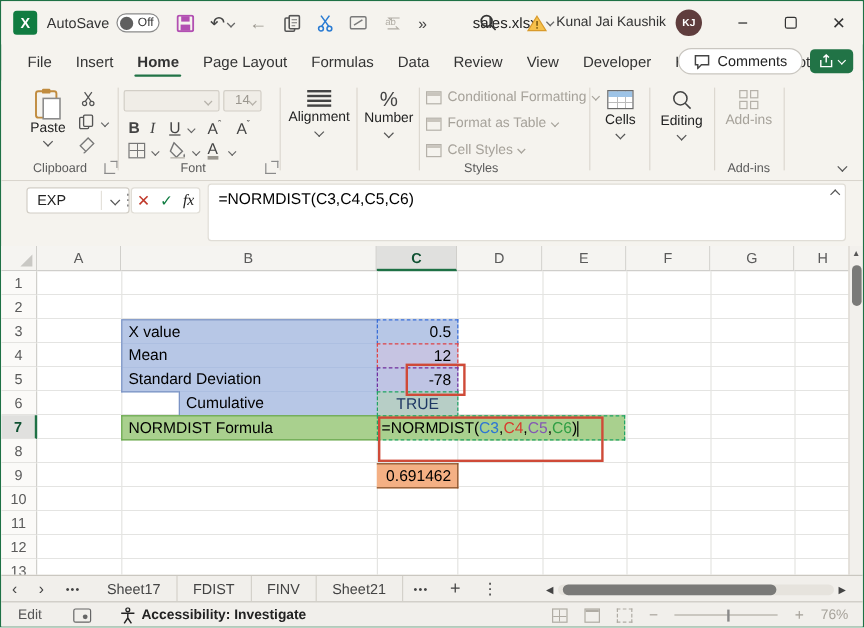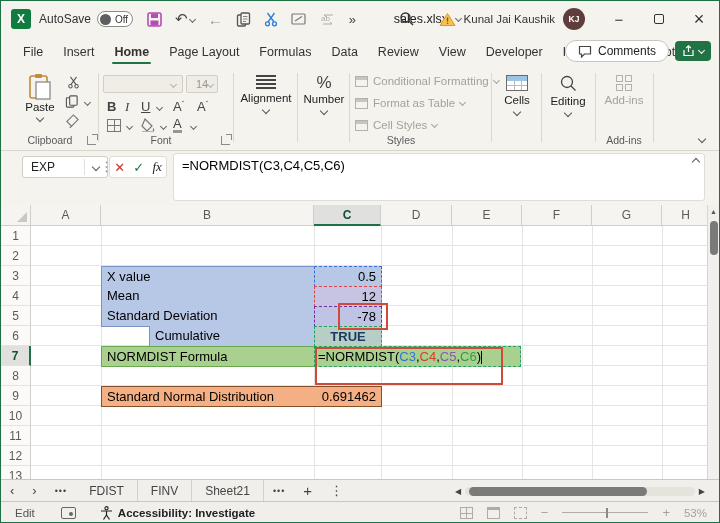--- a/index.html
+++ b/index.html
@@ -407,42 +407,42 @@
     <div class="cell c-lbl c-lbl-first" style="left:100px;top:61px;width:214px;">X value</div>
     <div class="cell c-val c3" style="left:313px;top:61px;width:68px;">0.5</div>
 
     <div class="cell c-lbl" style="left:100px;top:81px;width:214px;">Mean</div>
     <div class="cell c-val c4" style="left:313px;top:81px;width:68px;">12</div>
 
     <div class="cell c-lbl" style="left:100px;top:101px;width:214px;">Standard Deviation</div>
     <div class="cell c-val c5" style="left:313px;top:101px;width:68px;">-78</div>
 
     <div class="cell c-lbl" style="left:100px;top:121px;width:218px;margin-left:48px;">Cumulative</div>
-    <div class="cell c6" style="left:313px;top:121px;width:68px;font-weight:bold;color:#1f3864;">TRUE</div>
+    <div class="cell c6" style="left:313px;top:121px;width:68px;font-weight:normal;color:#1f3864;">TRUE</div>
 
     <div class="cell c-green" style="left:100px;top:141px;width:214px;border:1px solid #6aa84f;border-right:none;">NORMDIST Formula</div>
     <div class="cell c-green" style="left:381px;top:141px;width:139px;"></div>
     <div class="cell c-formula" style="left:313px;top:141px;width:207px;"><span style="color: rgb(0, 0, 0);">=NORMDIST(</span><span style="color: rgb(46, 117, 212);">C3</span><span style="color: rgb(0, 0, 0);">,</span><span style="color: rgb(216, 59, 45);">C4</span><span style="color: rgb(0, 0, 0);">,</span><span style="color: rgb(132, 88, 179);">C5</span><span style="color: rgb(0, 0, 0);">,</span><span style="color: rgb(47, 158, 68);">C6</span><span style="color: rgb(0, 0, 0);">)</span><span class="cursor-bar"></span></div>
 
-    <div class="cell c-orange" style="left:100px;top:181px;width:214px;">Standard Normal Distribution</div>
     <div class="cell c-orange c-val" style="left:313px;top:181px;width:68px;border-left:none;">0.691462</div>
 
     <div class="annot" style="left:337px;top:98px;width:50px;height:27px;"></div>
     <div class="annot" style="left:314px;top:142px;width:188px;height:38px;"></div>
   </div>
 
   <div class="vscroll">
     <div class="arrow">▲</div>
     <div class="vthumb"></div>
   </div>
 
   <div class="sheetbar">
     <span class="snav">‹</span>
     <span class="snav">›</span>
     <span class="snav" style="font-size:9px;letter-spacing:1px;">•••</span>
+    <span class="stab">Sheet17</span>
     <span class="stab">FDIST</span>
     <span class="stab">FINV</span>
     <span class="stab">Sheet21</span>
     <span class="snav" style="font-size:9px;letter-spacing:1px;">•••</span>
     <span class="snav" style="font-size:15px;">+</span>
     <span class="snav">⋮</span>
     <div class="hscroll">
       <span class="harrow">◀</span>
       <span class="track">
           <span class="hthumb"></span>
@@ -463,17 +463,17 @@
     </span>
     <div class="sb-right">
       <span class="view-ico view-grid"></span>
       <span class="view-ico" style="background:linear-gradient(#b0aca4 0 2px, transparent 2px 3px, transparent 3px);"></span>
       <span class="view-ico" style="border-style:dashed;"></span>
       <span class="zoom-pm">−</span>
       <span class="zoom-track">
           <span class="zoom-handle"></span>
         </span>
       <span class="zoom-pm">+</span>
-      <span>53%</span>
+      <span>76%</span>
     </div>
   </div>
 
 </div>
 
 </body></html>

